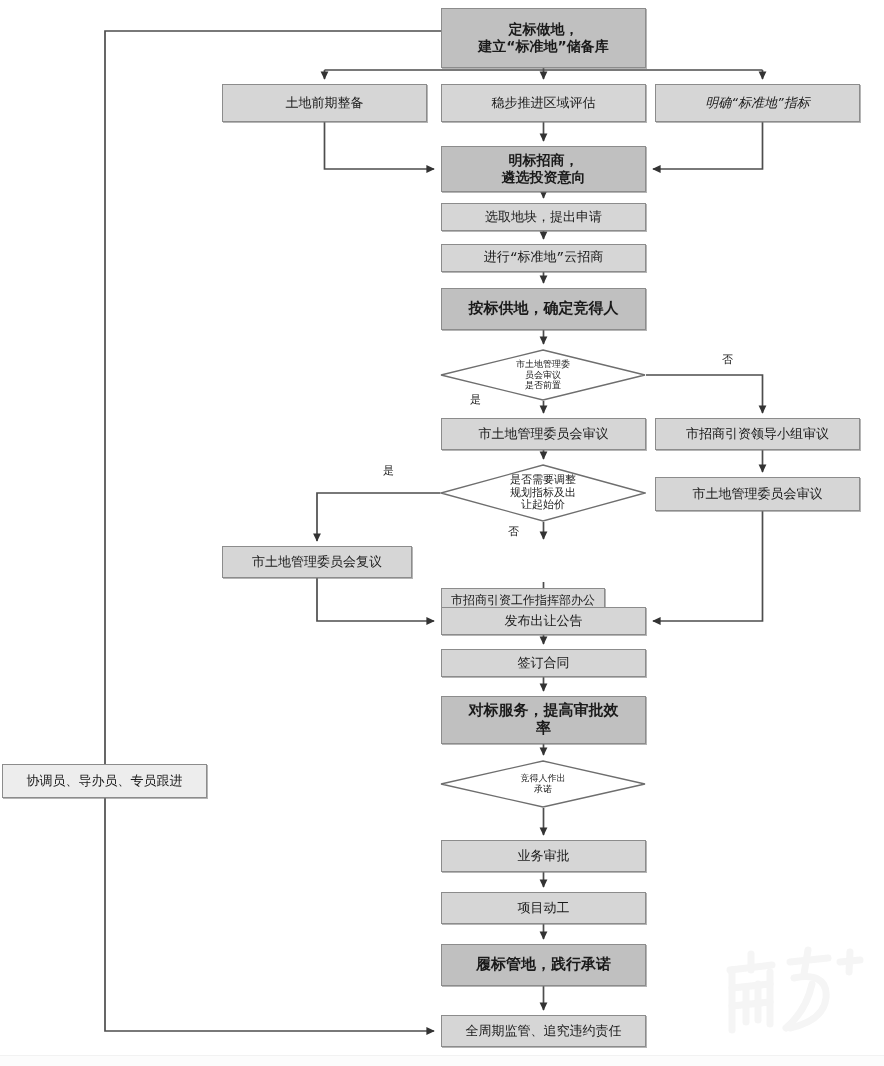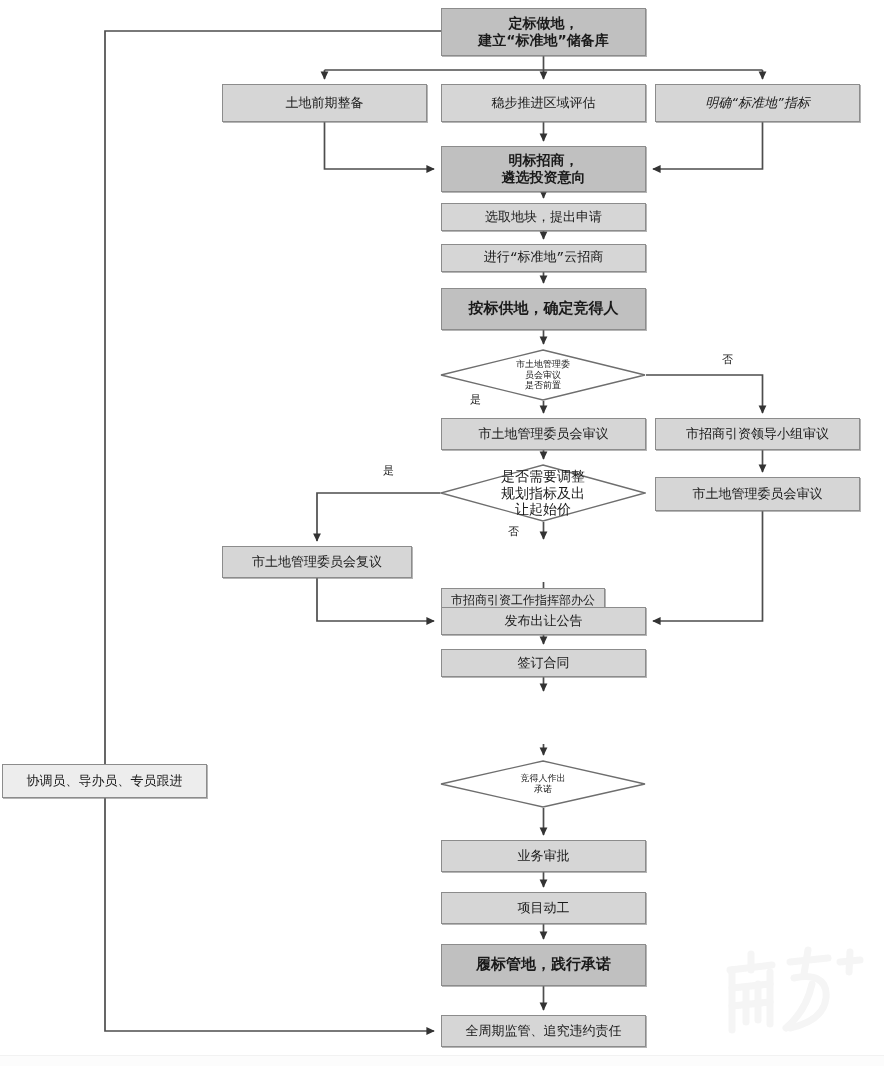--- a/index.html
+++ b/index.html
@@ -137,21 +137,21 @@
 
       <path d="M543.5,872 L543.5,887" marker-end="url(#ah)"></path>
       <path d="M543.5,924 L543.5,939" marker-end="url(#ah)"></path>
       <path d="M543.5,986 L543.5,1010" marker-end="url(#ah)"></path>
 
       <path d="M441,31 L105,31 L105,1031 L434,1031" marker-end="url(#ah)"></path>
 
     </g>
   </svg>
 
-  <div class="node box dark" style="left:441px;top:8px;width:205px;height:48px;font-size:14px;">定标做地，
+  <div class="node box dark" style="left:441px;top:8px;width:205px;height:60px;font-size:14px;">定标做地，
 建立“标准地”储备库</div>
 
   <div class="node box light" style="left:222px;top:84px;width:205px;height:38px;font-size:13px;">土地前期整备</div>
 
   <div class="node box light" style="left:441px;top:84px;width:205px;height:38px;font-size:13px;">稳步推进区域评估</div>
 
   <div class="node box light" style="left:655px;top:84px;width:205px;height:38px;font-size:13px;font-style:italic;">明确“标准地”指标</div>
 
   <div class="node box dark" style="left:441px;top:146px;width:205px;height:46px;font-size:14px;">明标招商，
 遴选投资意向</div>
@@ -168,40 +168,42 @@
     </svg>
     <span class="dtext">市土地管理委
 员会审议
 是否前置</span>
   </div>
 
   <div class="node box light" style="left:441px;top:418px;width:205px;height:32px;font-size:13px;">市土地管理委员会审议</div>
 
   <div class="node box light" style="left:655px;top:418px;width:205px;height:32px;font-size:13px;">市招商引资领导小组审议</div>
 
-  <div class="node diamond" style="left:440px;top:464px;width:206px;height:58px;font-size:14px;">
+  <div class="node diamond" style="left:440px;top:464px;width:206px;height:58px;font-size:11px;">
     <svg class="dshape" viewBox="0 0 206 58" preserveAspectRatio="none">
       <polygon points="103,1 205,29 103,57 1,29" fill="#ffffff" stroke="#6e6e6e" stroke-width="1.3"></polygon>
     </svg>
     <span class="dtext">是否需要调整
 规划指标及出
 让起始价</span>
   </div>
 
   <div class="node box light" style="left:655px;top:477px;width:205px;height:34px;font-size:13px;">市土地管理委员会审议</div>
 
   <div class="node box light" style="left:222px;top:546px;width:190px;height:32px;font-size:13px;">市土地管理委员会复议</div>
 
   <div class="node box light" style="left:441px;top:544px;width:164px;height:38px;font-size:12px;margin-top:44px;">市招商引资工作指挥部办公
 室审核</div>
 
   <div class="node box light" style="left:441px;top:607px;width:205px;height:28px;font-size:13px;">发布出让公告</div>
 
   <div class="node box light" style="left:441px;top:649px;width:205px;height:28px;font-size:13px;">签订合同</div>
 
+  <div class="node box dark" style="left:441px;top:696px;width:205px;height:48px;font-size:15px;">对标服务，提高审批效
+率</div>
 
   <div class="node diamond" style="left:440px;top:760px;width:206px;height:48px;font-size:9px;">
     <svg class="dshape" viewBox="0 0 206 48" preserveAspectRatio="none">
       <polygon points="103,1 205,24 103,47 1,24" fill="#ffffff" stroke="#6e6e6e" stroke-width="1.3"></polygon>
     </svg>
     <span class="dtext">竞得人作出
 承诺</span>
   </div>
 
   <div class="node box plain" style="left:2px;top:764px;width:205px;height:34px;font-size:13px;">协调员、导办员、专员跟进</div>

